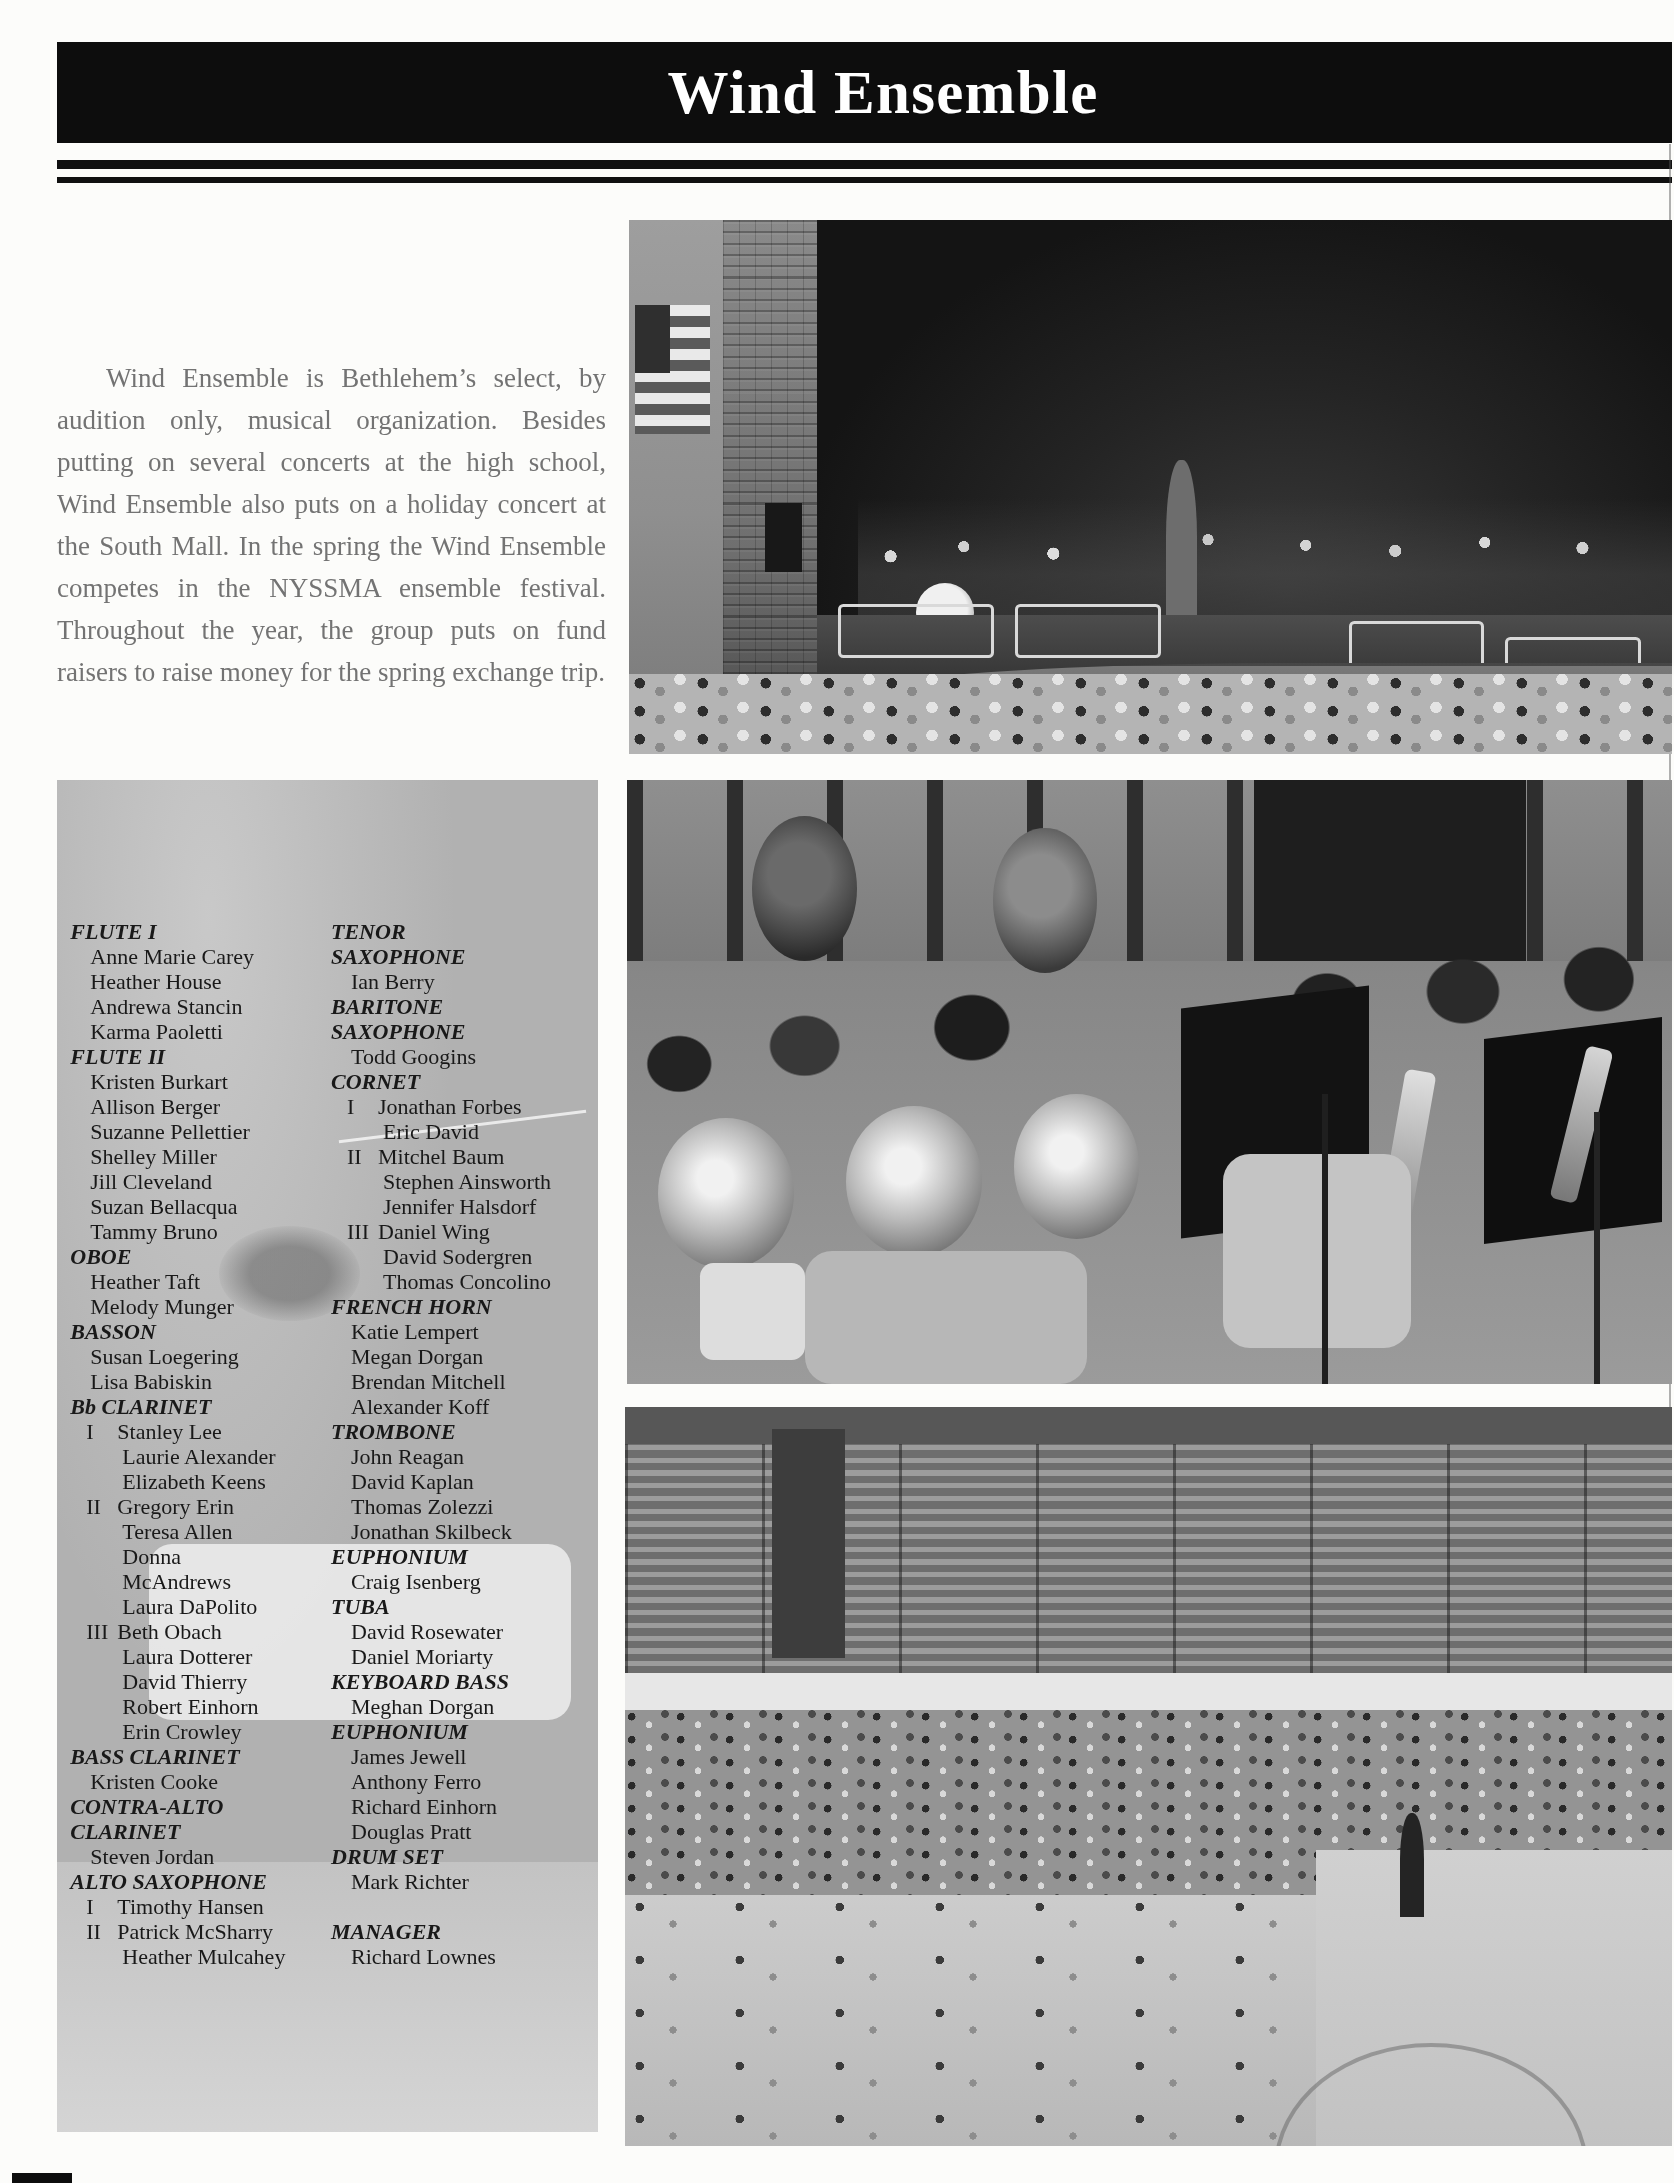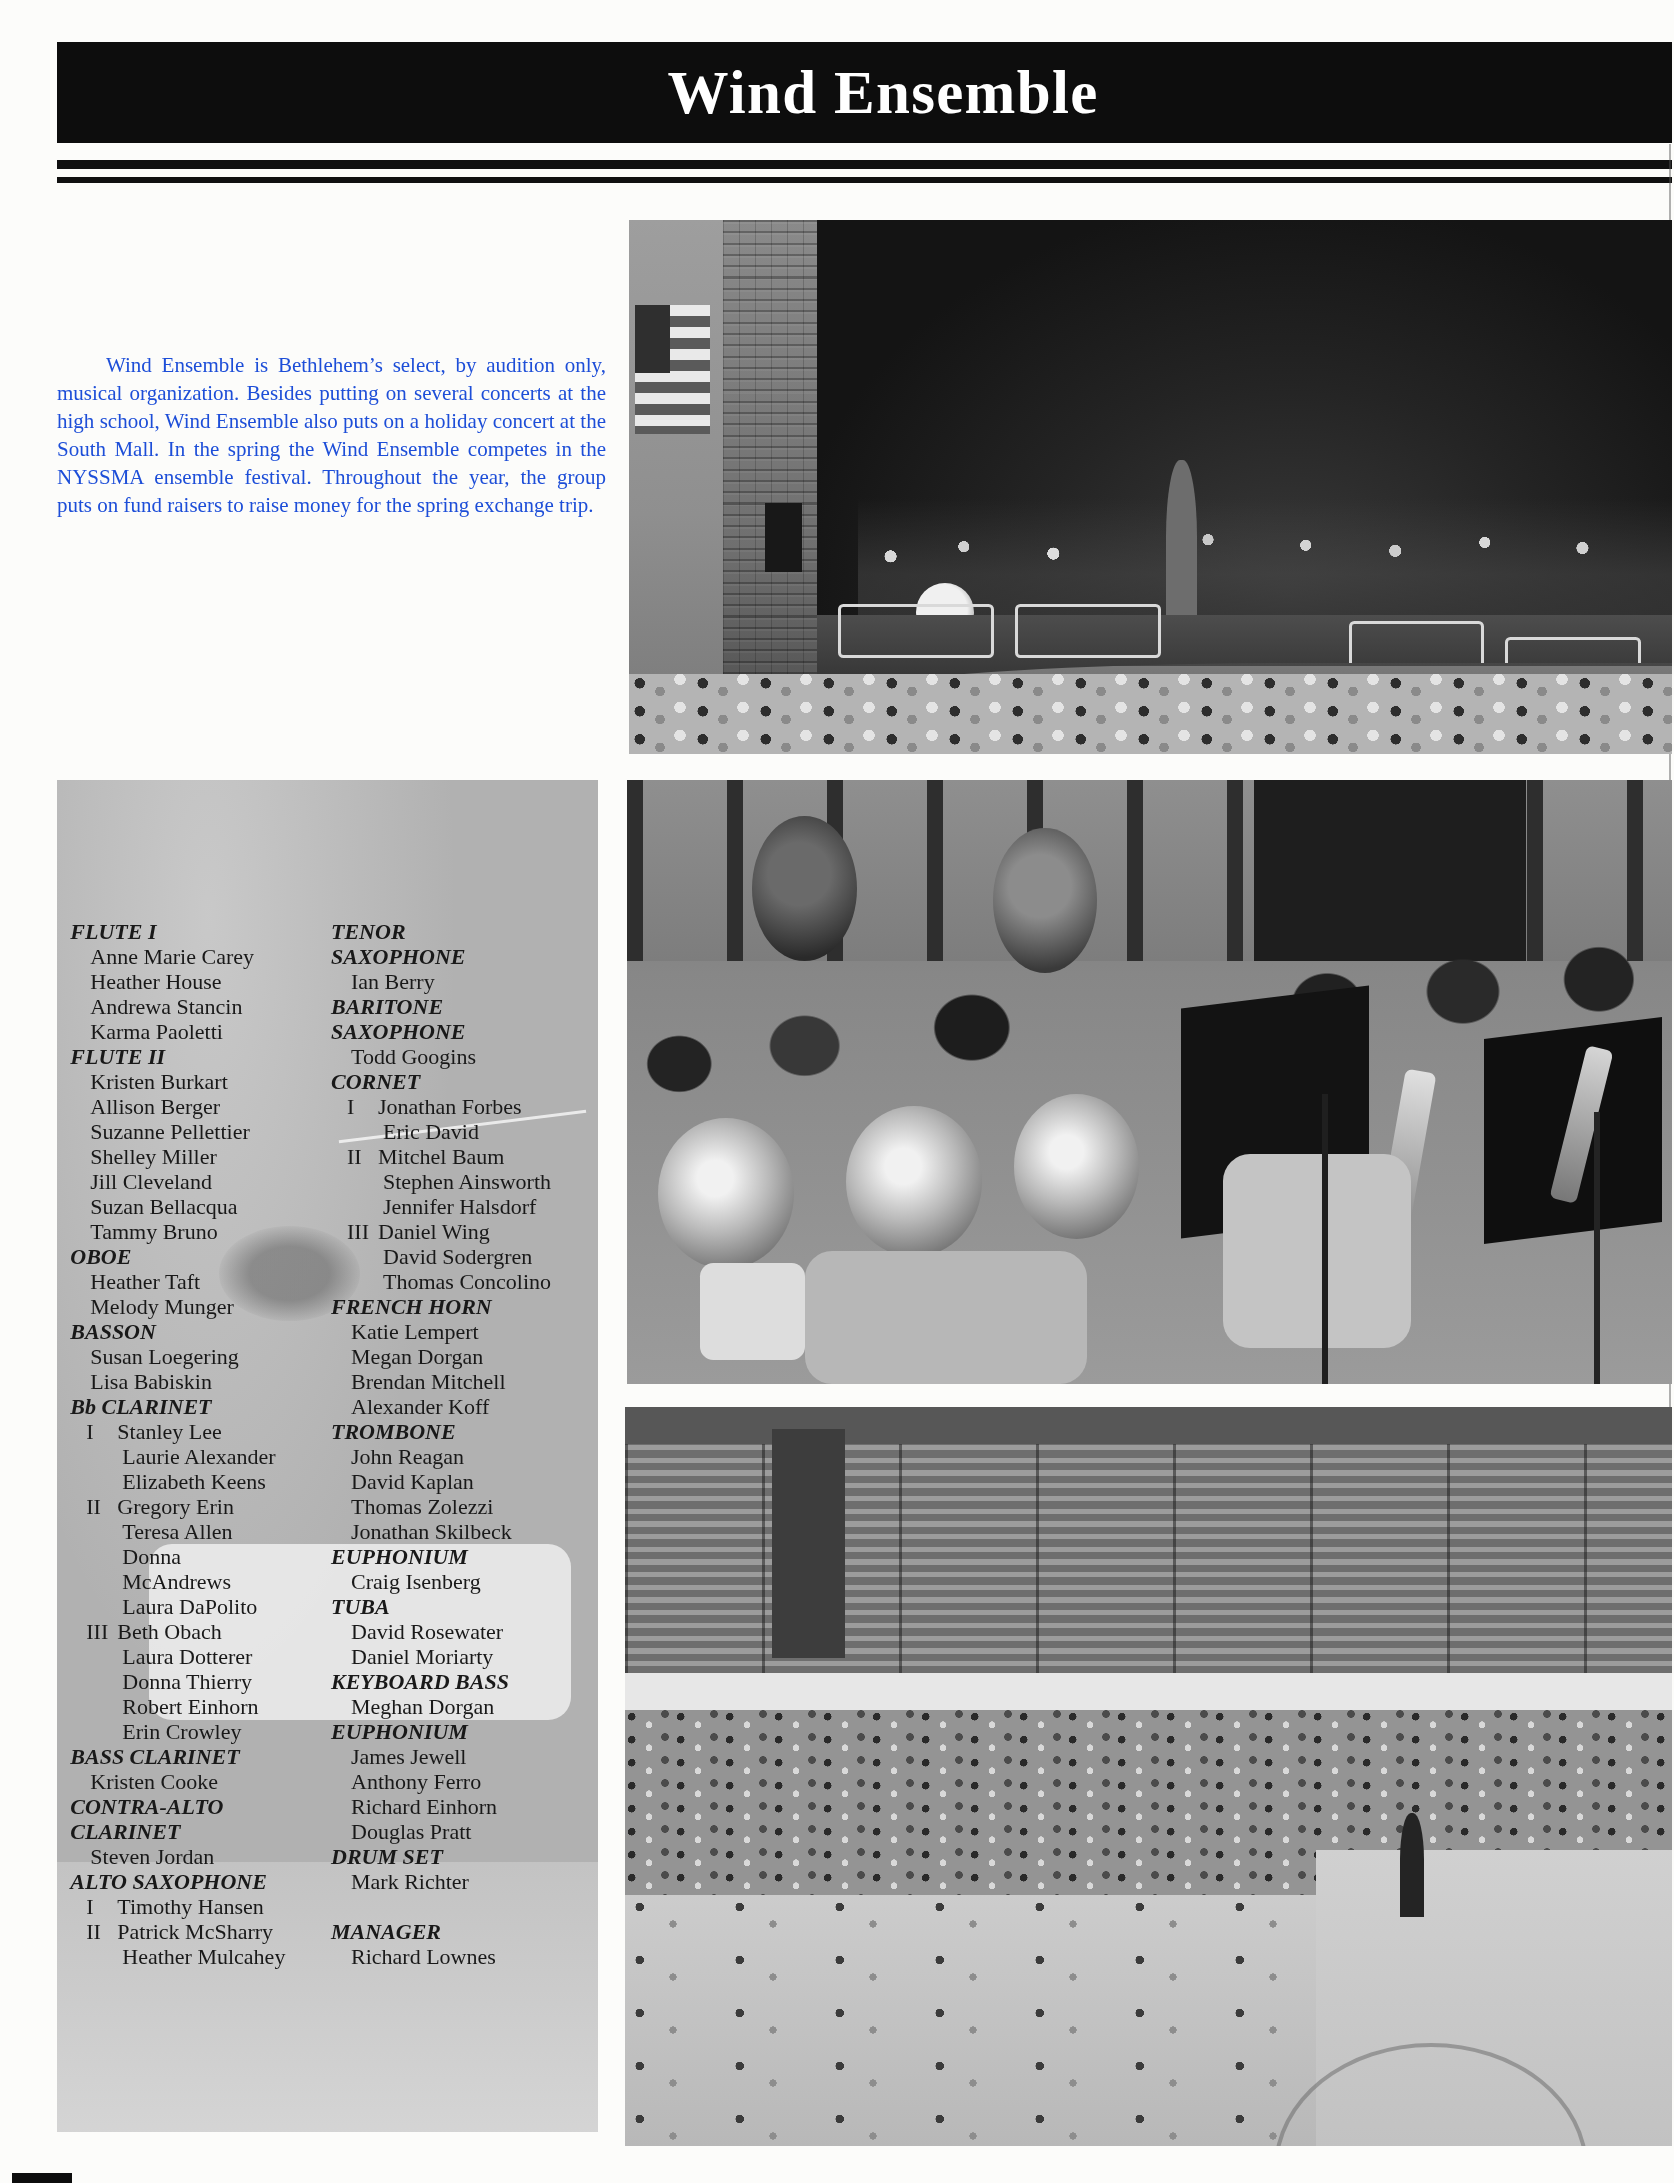--- a/index.html
+++ b/index.html
@@ -16,21 +16,21 @@
   }
   .rule{position:absolute;left:57px;width:1615px;background:#101010;}
   .rule-1{top:160px;height:8.7px;}
   .rule-2{top:177px;height:6px;}
   .page-edge-line{position:absolute;left:1669px;top:144px;width:2px;height:2002px;background:#555;opacity:.45;}
   .corner-mark{position:absolute;left:12px;top:2173px;width:60px;height:10.7px;background:#0d0d0d;}
 
   
   .intro{
     position:absolute;left:57px;top:330px;width:549px;
-    font-size:21px;line-height:28px;color:#1d4ed8;
+    font-size:27px;line-height:42px;color:#737373;
     text-align:justify;text-indent:49px;
   }
 
   
   .photo{position:absolute;overflow:hidden;background:#7d7d7d;}
   .photo *{position:absolute;}
 
   
   .photo-top{left:629px;top:220px;width:1043px;height:534px;background:#1b1b1b;}
   .tp-wall-left{left:0;top:0;width:9%;height:100%;background:linear-gradient(180deg,#9e9e9e 0%,#8f8f8f 55%,#777 100%);}
@@ -227,21 +227,21 @@
       </div>
       <div class="row-c">Teresa Allen</div>
       <div class="row-c">Donna</div>
       <div class="row-c">McAndrews</div>
       <div class="row-c">Laura DaPolito</div>
       <div class="row-r">
         <span class="num">III</span>
         <span>Beth Obach</span>
       </div>
       <div class="row-c">Laura Dotterer</div>
-      <div class="row-c">Donna Thierry</div>
+      <div class="row-c">David Thierry</div>
       <div class="row-c">Robert Einhorn</div>
       <div class="row-c">Erin Crowley</div>
       <div class="row-h">BASS CLARINET</div>
       <div class="row-p">Kristen Cooke</div>
       <div class="row-h">CONTRA-ALTO</div>
       <div class="row-h">CLARINET</div>
       <div class="row-p">Steven Jordan</div>
       <div class="row-h">ALTO SAXOPHONE</div>
       <div class="row-r">
         <span class="num">I</span>

